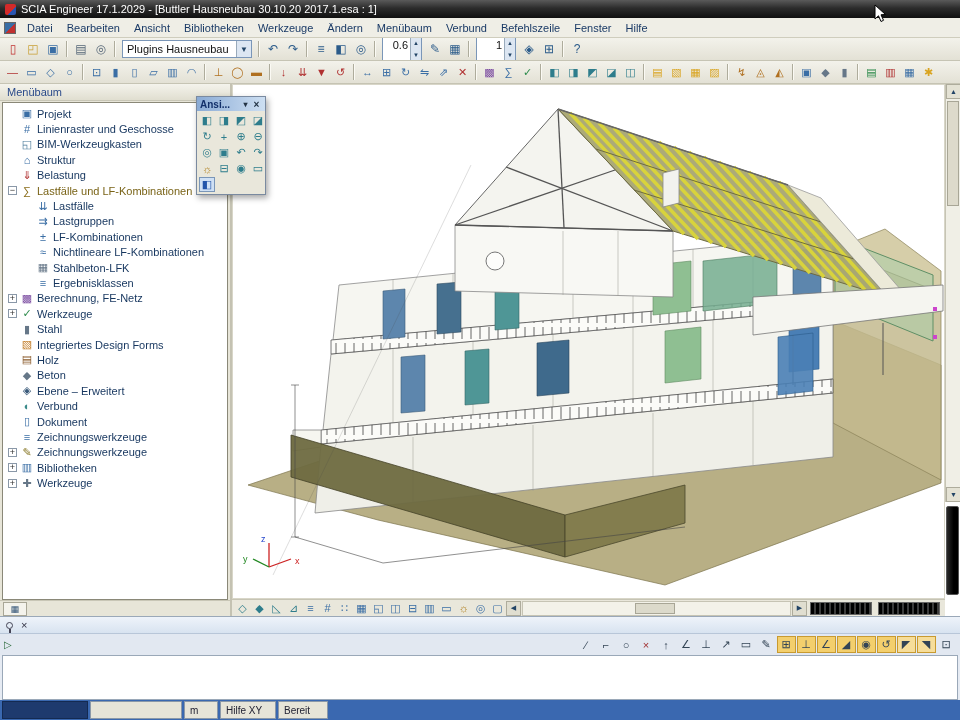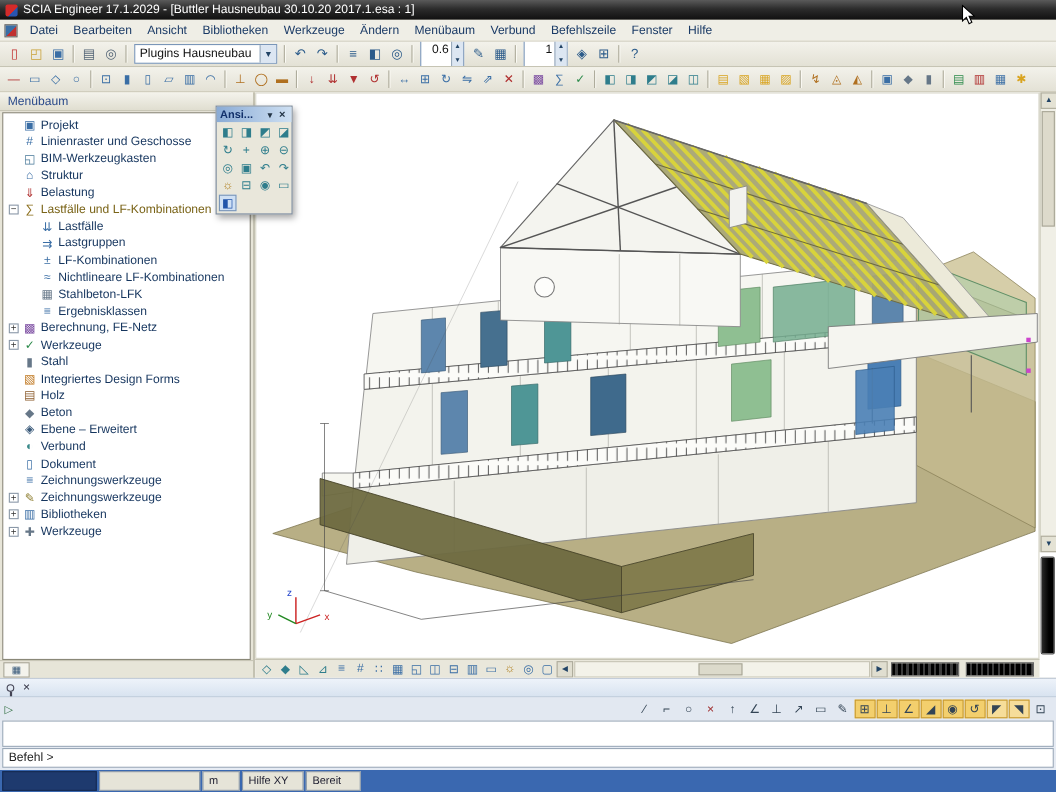--- a/index.html
+++ b/index.html
@@ -604,23 +604,20 @@
         <span class="cbtn hl" style="background: rgb(243, 207, 109); color: rgb(51, 68, 85);">∠</span>
         <span class="cbtn hl" style="background: rgb(243, 207, 109); color: rgb(51, 68, 85);">◢</span>
         <span class="cbtn hl" style="background: rgb(243, 207, 109); color: rgb(51, 68, 85);">◉</span>
         <span class="cbtn hl" style="background: rgb(243, 207, 109); color: rgb(51, 68, 85);">↺</span>
         <span class="cbtn hl" style="background: rgb(246, 221, 154); color: rgb(51, 68, 85);">◤</span>
         <span class="cbtn hl" style="background: rgb(246, 221, 154); color: rgb(51, 68, 85);">◥</span>
         <span class="cbtn" style="color: rgb(51, 68, 85);">⊡</span>
       </span>
   </div>
   <div class="cmd-history"></div>
-  <div class="cmd-input">
-    <span>Befehl &gt;</span>
-  </div>
 </div>
 
 <div class="statusbar">
   <span id="status-segs" style="display:flex;gap:2px;">
       <div class="status-seg dark" style="width: 86px;"></div>
       <div class="status-seg" style="width: 92px;"></div>
       <div class="status-seg" style="width: 34px;">m</div>
       <div class="status-seg" style="width: 56px;">Hilfe XY</div>
       <div class="status-seg" style="width: 50px;">Bereit</div>
     </span>

